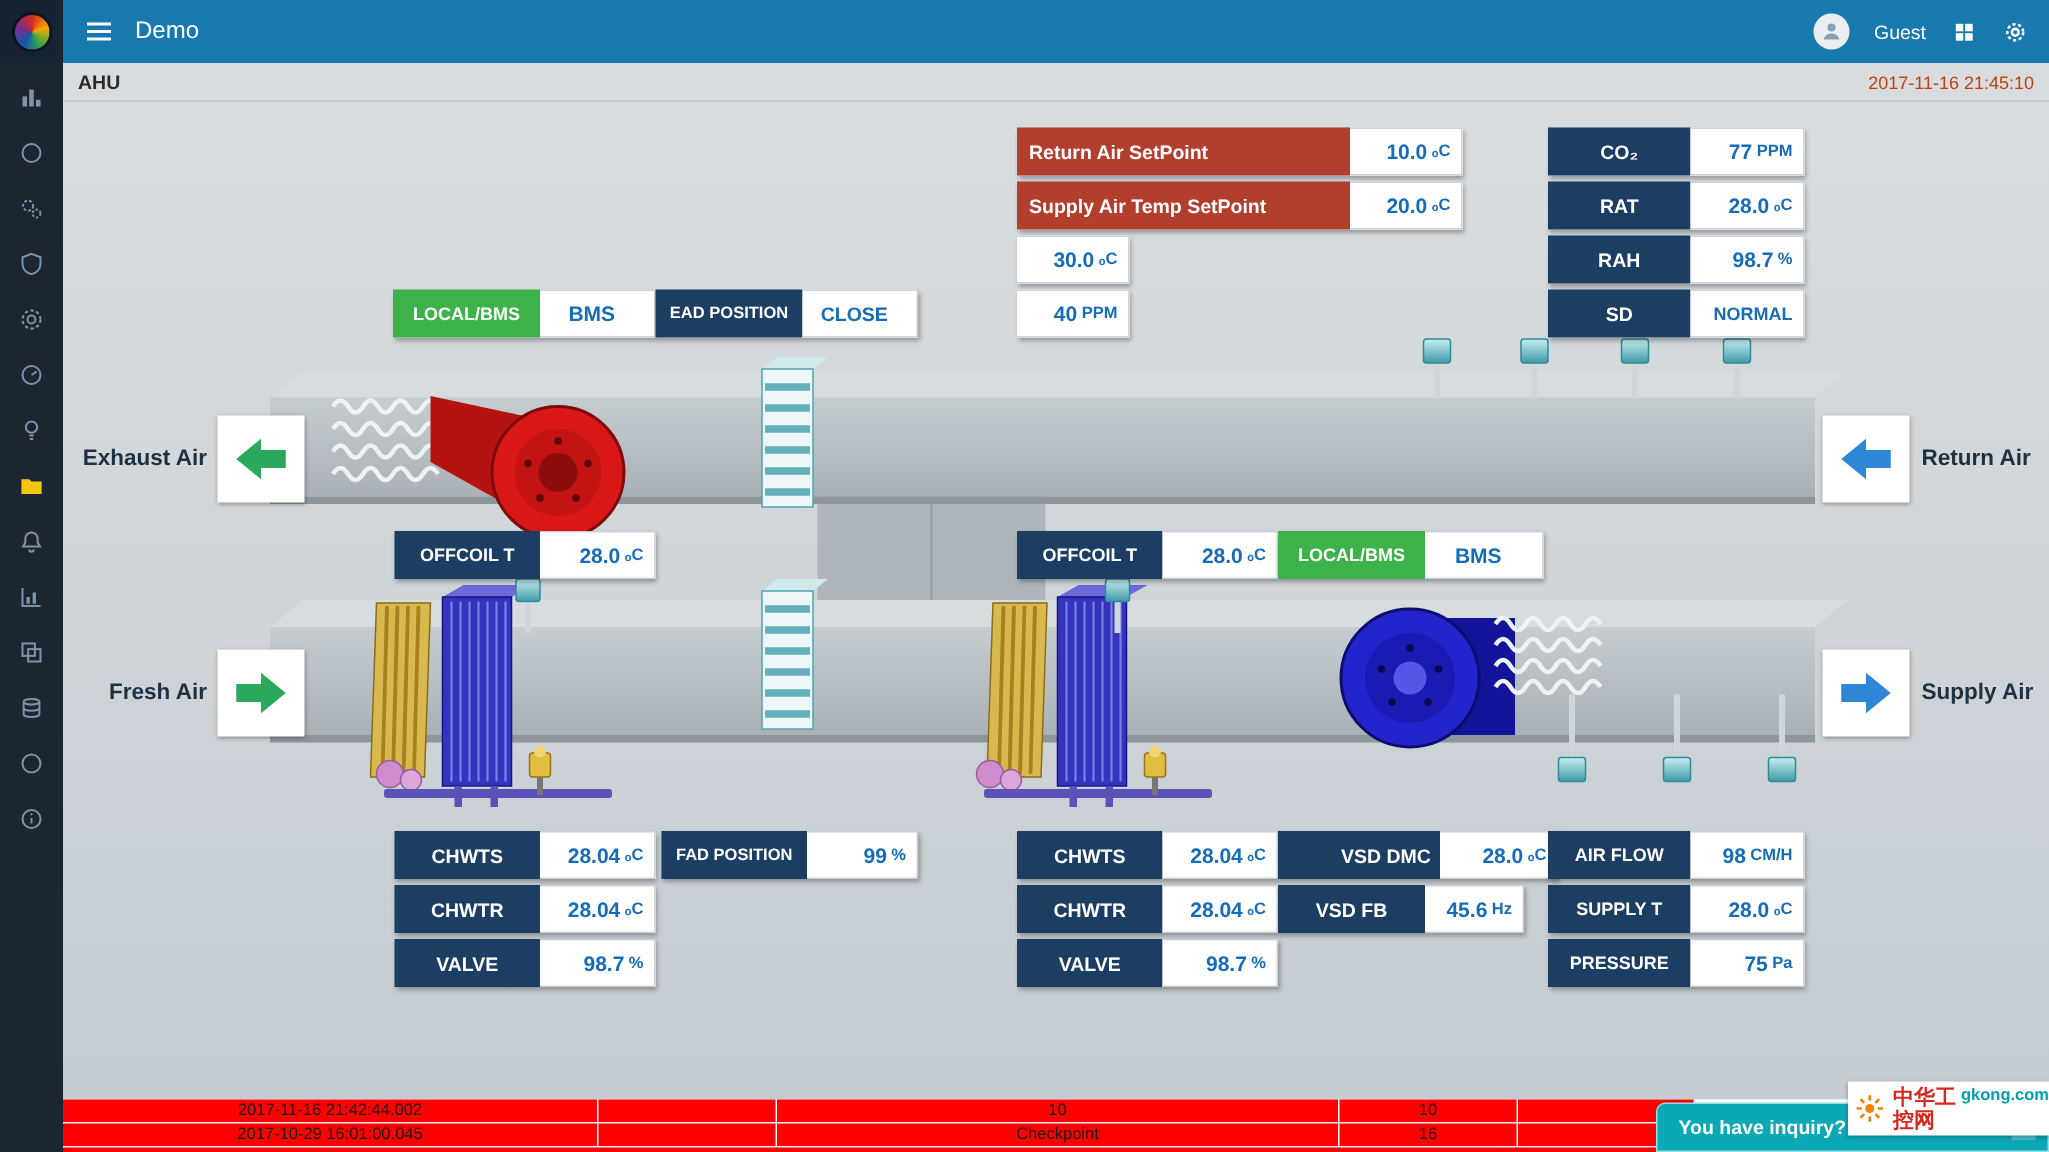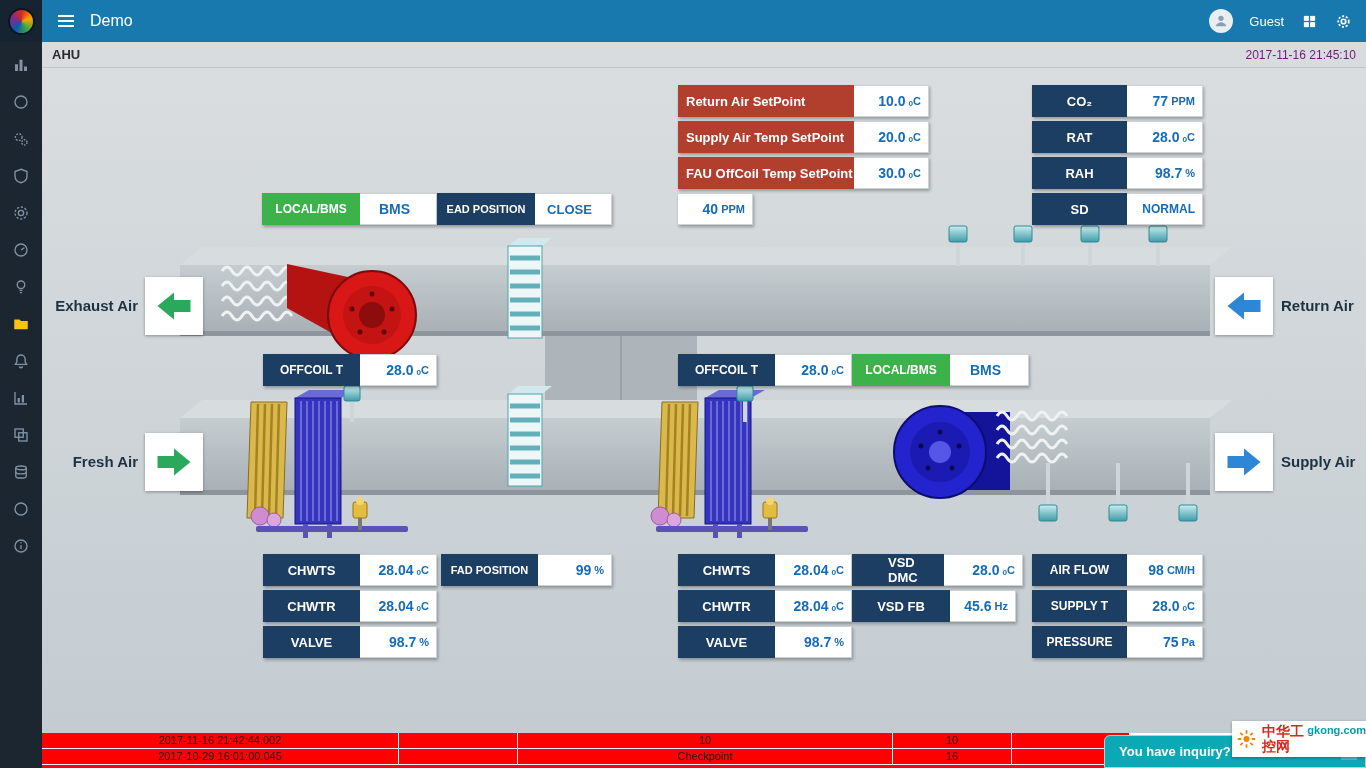--- a/index.html
+++ b/index.html
@@ -18,34 +18,34 @@
   .guest { color:#fff; font-size:13px; }
   .tbicon { width:18px; height:18px; display:flex; align-items:center; justify-content:center; cursor:pointer; }
 
   
   .sidebar { position:absolute; left:0; top:42px; width:42px; height:726px; background:#1b2631; display:flex; flex-direction:column; align-items:center; padding-top:14px; gap:19px; z-index:40; }
   .sicon { width:18px; height:18px; cursor:pointer; }
 
   
   .statusbar { position:absolute; left:42px; top:42px; width:1324px; height:26px; background:#d8dcde; border-bottom:1px solid #c0c6ca; display:flex; align-items:center; justify-content:space-between; padding:0 10px; z-index:30; }
   .statusbar .ttl { font-weight:700; font-size:13px; color:#2b2b2b; }
-  .statusbar .ts { font-size:12px; color:#701a75; }
+  .statusbar .ts { font-size:12px; color:#c2410c; }
 
   
   .canvas { position:absolute; left:42px; top:68px; width:1324px; height:665px; background:linear-gradient(#d9dde0,#c4ccd1); }
   .schematic { position:absolute; left:0; top:0; }
 
   
   .flow-box { position:absolute; width:58px; height:58px; background:#fff; box-shadow:0 1px 3px rgba(0,0,0,.35); display:flex; align-items:center; justify-content:center; z-index:10; }
   .flowlab { position:absolute; font-weight:700; font-size:15px; color:#1d3140; z-index:10; }
 
   
   .hrow { position:absolute; display:flex; box-shadow:1px 2px 3px rgba(0,0,0,.3); z-index:12; }
   .lab { height:32px; display:flex; align-items:center; justify-content:center; color:#fff; font-weight:700; font-size:13px; }
-  .lab.red { justify-content:flex-start; padding-left:8px; background:#b23e2e; width:176px; }
+  .lab.red { justify-content:flex-start; padding-left:8px; background:#b23e2e; width:222px; }
   .lab.navy { background:#1c3e63; }
   .lab.green { background:#3db24b; }
   .lab.small { font-size:11px; line-height:12px; text-align:center; padding:0 4px; }
   .value { height:32px; background:#fff; display:flex; align-items:center; justify-content:flex-end; padding-right:7px; color:#156cb8; font-weight:700; font-size:14px; border:1px solid #cdd2d6; border-left:none; }
   .value .u { font-size:11px; margin-left:3px; }
 
   
   .alarms { position:absolute; left:42px; top:733px; width:1324px; height:35px; display:flex; flex-direction:column; gap:1px; background:#eceff1; z-index:20; }
   .alarm-row { height:15px; display:grid; grid-template-columns:356px 118px 374px 118px 117px 1fr; gap:1px; background:#fff; }
   .alarm-row > div { background:#fe0000; color:#1a1a1a; font-size:11px; line-height:15px; text-align:center; overflow:hidden; white-space:nowrap; }
@@ -363,21 +363,20 @@
     </div>
 </div>
 <div class="hrow" style="left:678px; top:121px;">
   <div class="lab red">Supply Air Temp SetPoint</div>
   <div class="value" style="width:75px;">
       <span>20.0</span>
       <span class="u">ₒC</span>
     </div>
 </div>
 <div class="hrow" style="left:678px; top:157px;">
-  <div class="lab red">FAU OffCoil Temp SetPoint</div>
   <div class="value" style="width:75px;">
       <span>30.0</span>
       <span class="u">ₒC</span>
     </div>
 </div>
 <div class="hrow" style="left:678px; top:193px;">
   <div class="value" style="width:75px;">
       <span>40</span>
       <span class="u">PPM</span>
     </div>
@@ -491,21 +490,21 @@
 </div>
 <div class="hrow" style="left:678px; top:626px;">
   <div class="lab navy" style="width:97px;">VALVE</div>
   <div class="value" style="width:77px;">
       <span>98.7</span>
       <span class="u">%</span>
     </div>
 </div>
 
 <div class="hrow" style="left:852px; top:554px;">
-  <div class="lab navy" style="width:92px;padding-left:36px;">VSD DMC</div>
+  <div class="lab navy" style="width:108px;padding-left:36px;">VSD DMC</div>
   <div class="value" style="width:79px;">
       <span>28.0</span>
       <span class="u">ₒC</span>
     </div>
 </div>
 <div class="hrow" style="left:852px; top:590px;">
   <div class="lab navy" style="width:98px;">VSD FB</div>
   <div class="value" style="width:66px;">
       <span>45.6</span>
       <span class="u">Hz</span>

